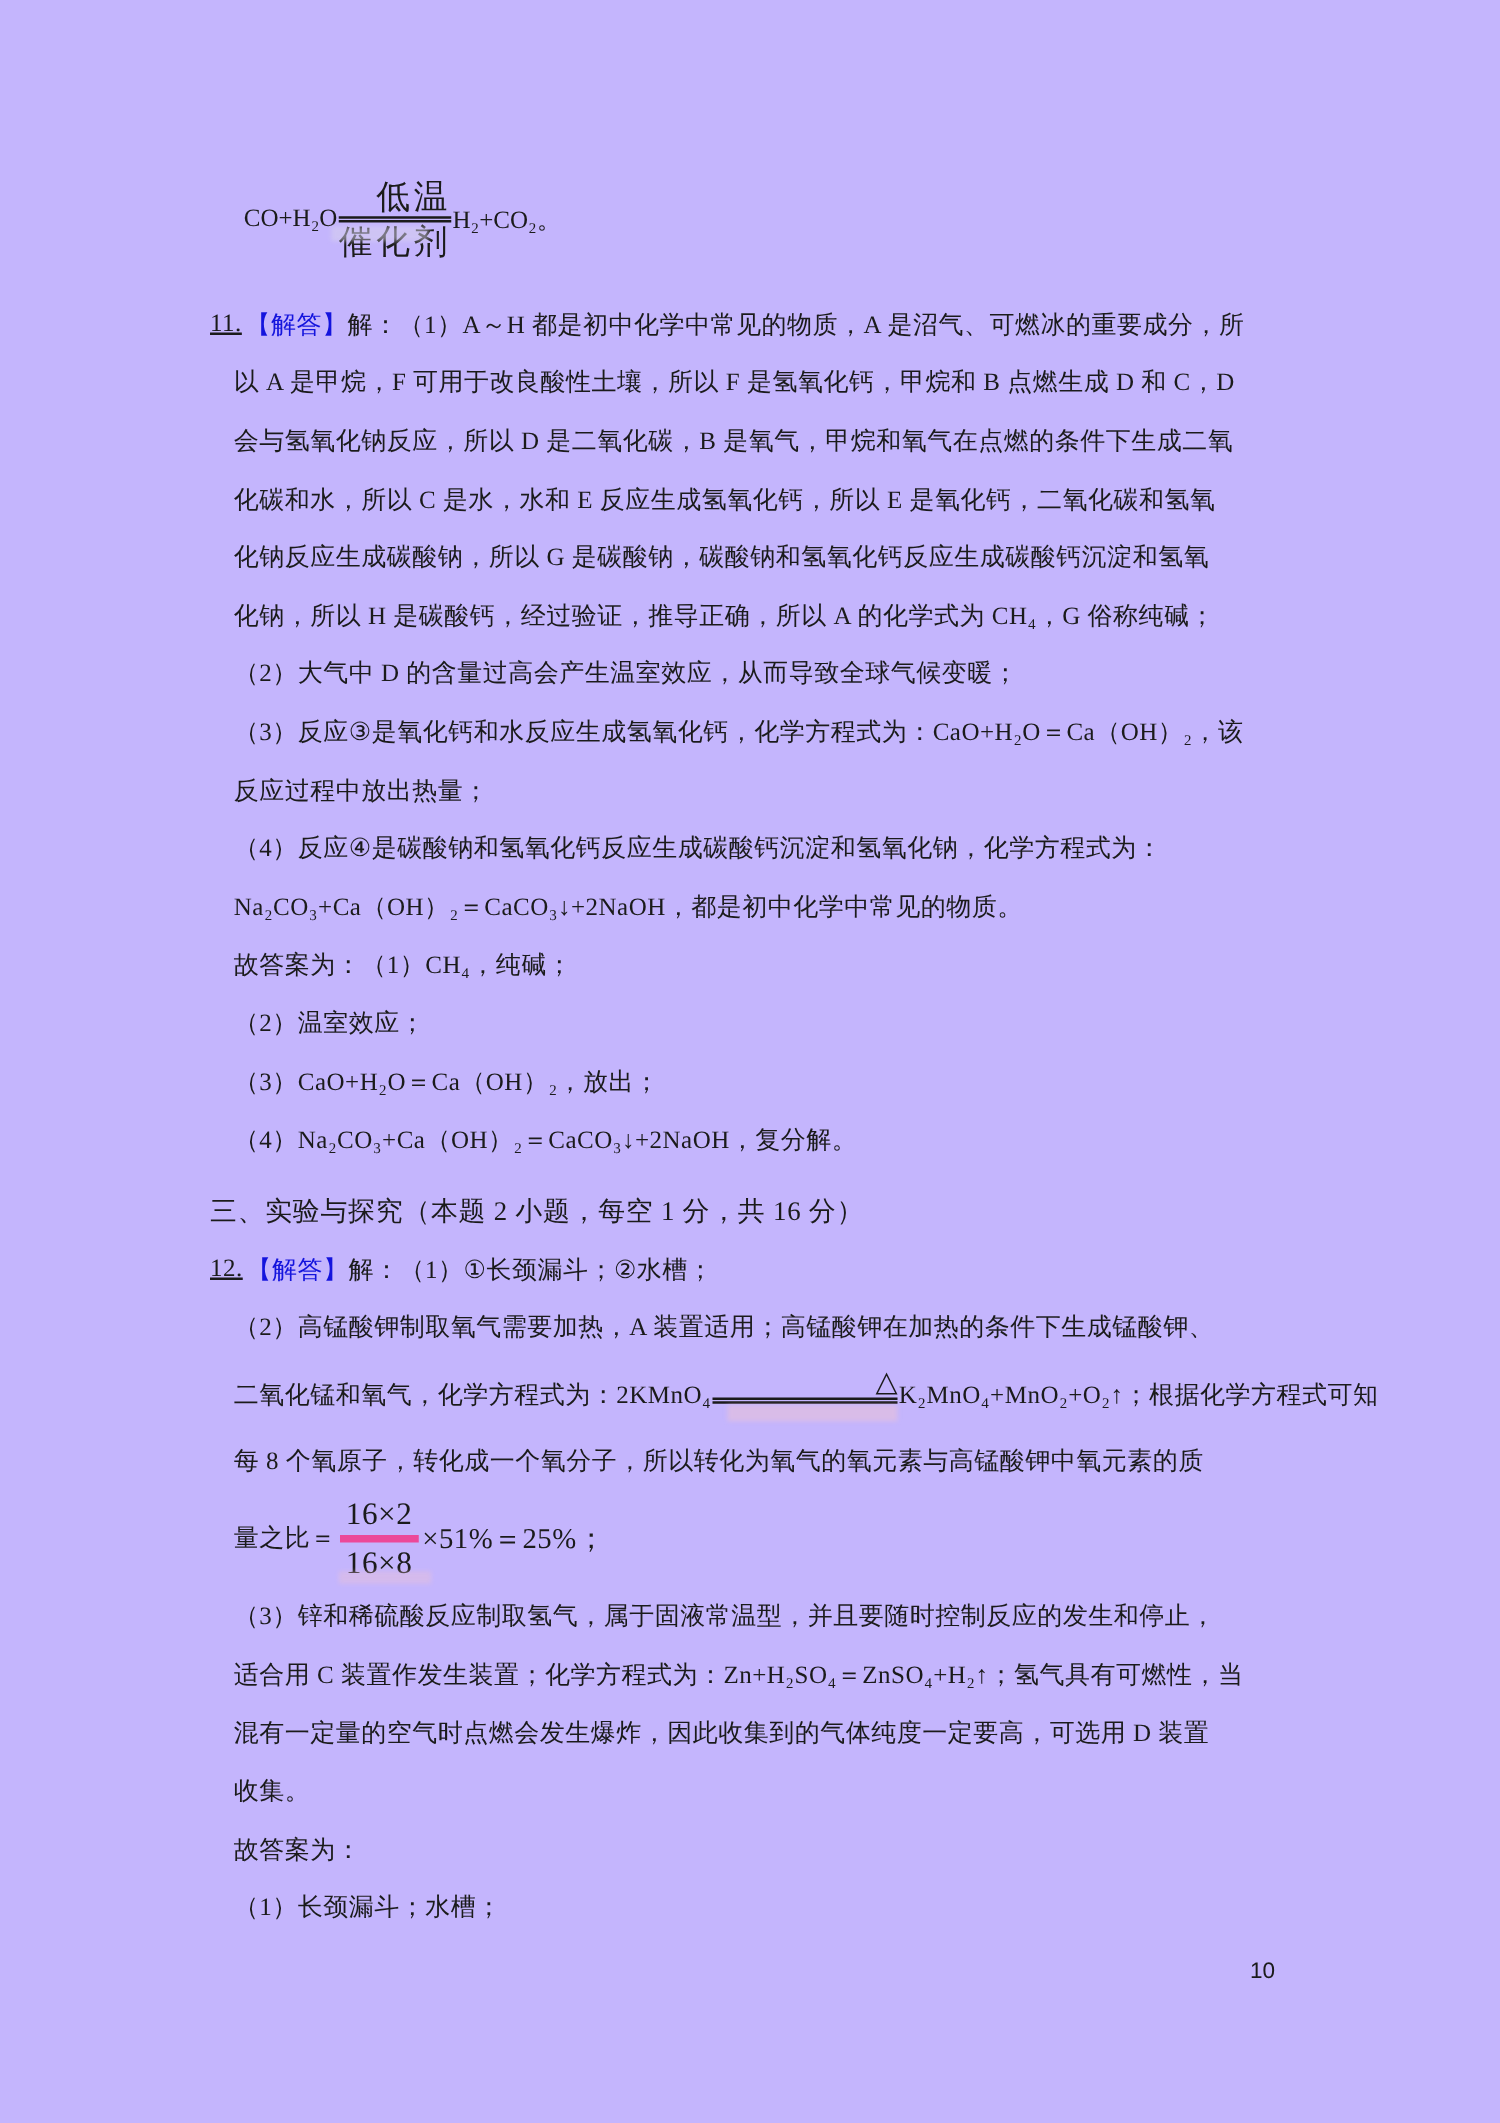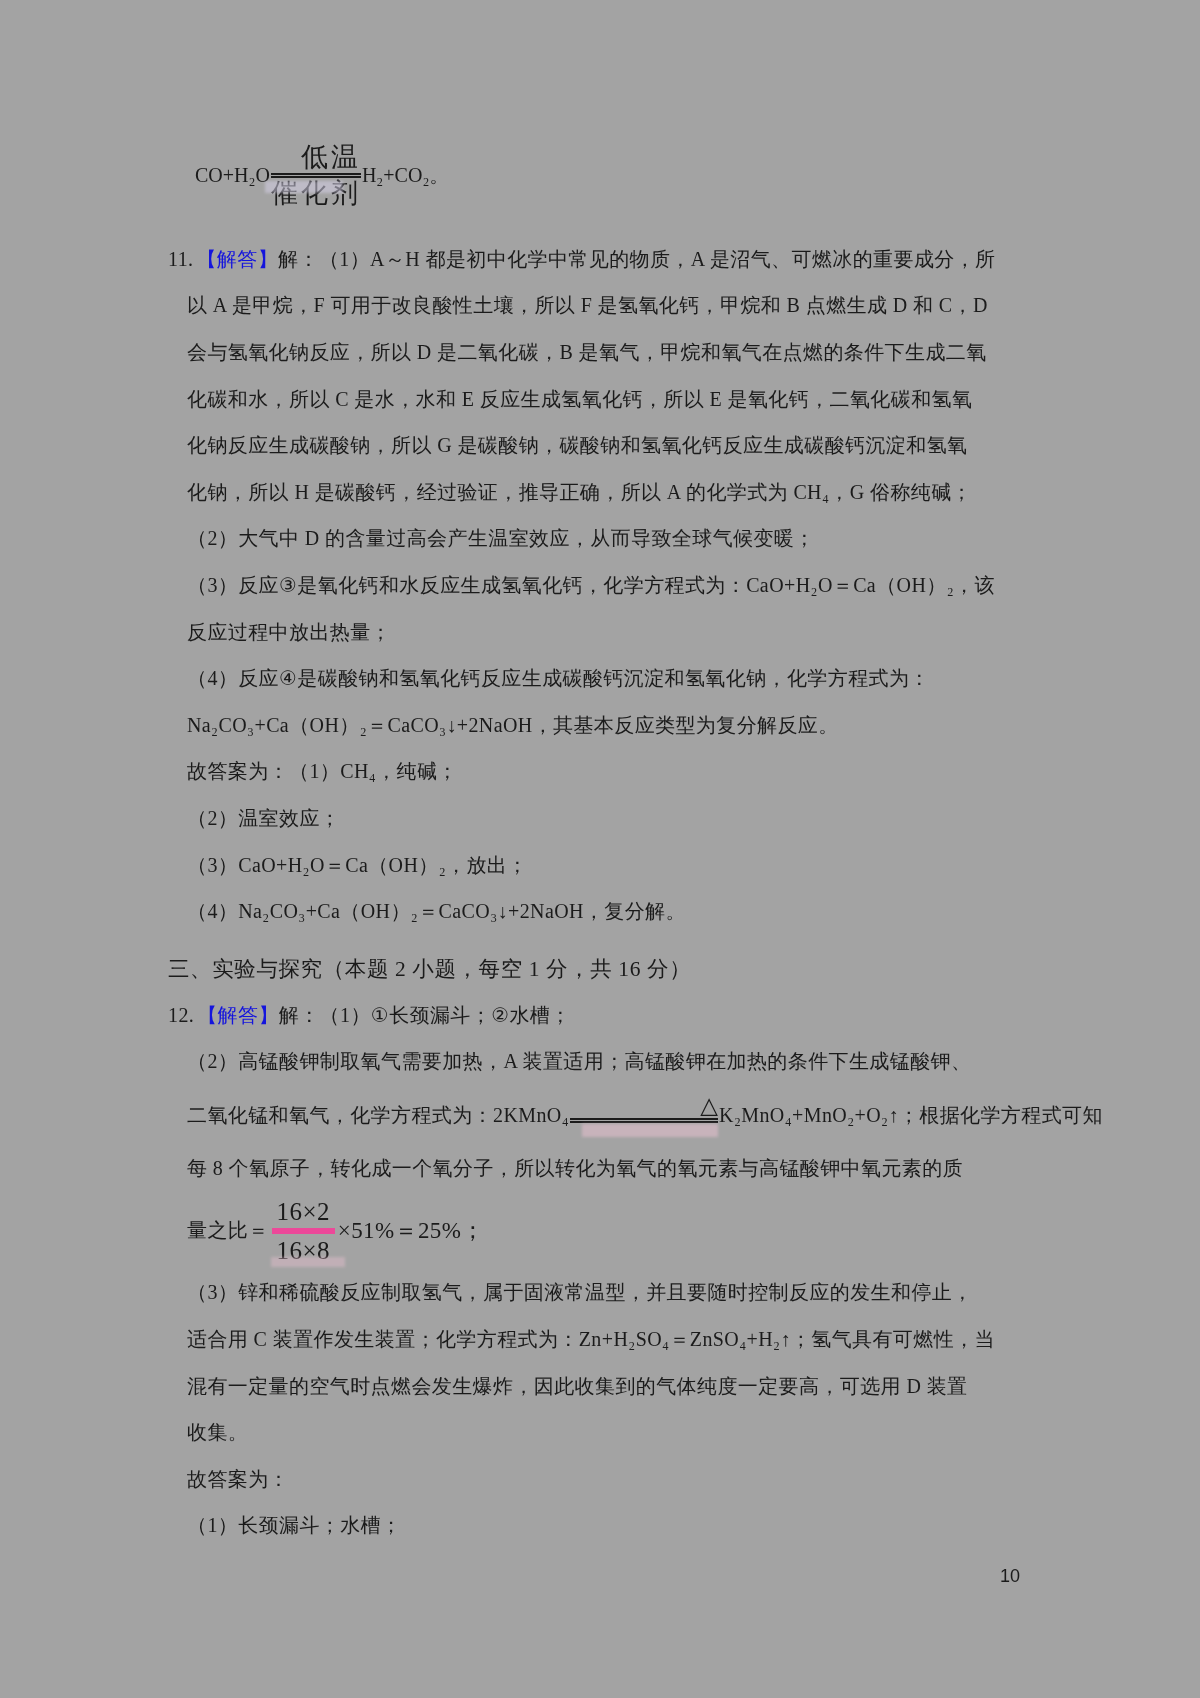--- a/index.html
+++ b/index.html
@@ -1,25 +1,25 @@
 <!DOCTYPE html>
 <html><head>
 <meta charset="utf-8">
 <style>
   html,body{margin:0;padding:0;background:#e8e8e8;}
   .page{
-    position:relative;width:1200px;height:1698px;background:#a3a3a3;
+    position:relative;width:1200px;height:1698px;background:#c4b5fd;
     font-family:"Liberation Serif","DejaVu Serif","DejaVu Sans",serif;
     color:#1b1b1b;font-size:20px;overflow:hidden;margin:0 auto;
   }
   .content{position:absolute;left:168px;top:138px;width:900px;}
   .line{height:46.6px;display:flex;align-items:center;white-space:nowrap;letter-spacing:.4px;}
   .ind{padding-left:19px;}
   .tag{color:#1414dd;}
-  .num{padding-right:3px;}
+  .num{padding-right:3px;text-decoration:underline;}
   
   .eq-top{height:74px;display:flex;align-items:center;padding-left:27px;white-space:nowrap;}
   .rxn{display:inline-flex;flex-direction:column;align-items:flex-end;margin:0 1px;position:relative;}
   .rxn .cond{font-size:27px;line-height:31px;letter-spacing:3px;font-family:"Liberation Sans","DejaVu Sans",sans-serif;}
   .rxn .bar{align-self:stretch;height:5px;border-top:2px solid #1b1b1b;border-bottom:2px solid #1b1b1b;box-sizing:border-box;}
   
   .eqline{height:60px;}
   .rxn-sm .cond{font-size:23px;line-height:25px;letter-spacing:0;}
   .rxn-sm .bar{min-width:148px;}
   .rxn-sm .wm{height:13px;width:92%;background:#eec3d4;opacity:.5;filter:blur(1.5px);margin-top:1px;}
@@ -60,21 +60,21 @@
       </div>
       <div class="line ind">以 A 是甲烷，F 可用于改良酸性土壤，所以 F 是氢氧化钙，甲烷和 B 点燃生成 D 和 C，D</div>
       <div class="line ind">会与氢氧化钠反应，所以 D 是二氧化碳，B 是氧气，甲烷和氧气在点燃的条件下生成二氧</div>
       <div class="line ind">化碳和水，所以 C 是水，水和 E 反应生成氢氧化钙，所以 E 是氧化钙，二氧化碳和氢氧</div>
       <div class="line ind">化钠反应生成碳酸钠，所以 G 是碳酸钠，碳酸钠和氢氧化钙反应生成碳酸钙沉淀和氢氧</div>
       <div class="line ind">化钠，所以 H 是碳酸钙，经过验证，推导正确，所以 A 的化学式为 CH₄，G 俗称纯碱；</div>
       <div class="line ind">（2）大气中 D 的含量过高会产生温室效应，从而导致全球气候变暖；</div>
       <div class="line ind">（3）反应③是氧化钙和水反应生成氢氧化钙，化学方程式为：CaO+H₂O＝Ca（OH）₂，该</div>
       <div class="line ind">反应过程中放出热量；</div>
       <div class="line ind">（4）反应④是碳酸钠和氢氧化钙反应生成碳酸钙沉淀和氢氧化钠，化学方程式为：</div>
-      <div class="line ind">Na₂CO₃+Ca（OH）₂＝CaCO₃↓+2NaOH，其基本反应类型为复分解反应。</div>
+      <div class="line ind">Na₂CO₃+Ca（OH）₂＝CaCO₃↓+2NaOH，都是初中化学中常见的物质。</div>
       <div class="line ind">故答案为：（1）CH₄，纯碱；</div>
       <div class="line ind">（2）温室效应；</div>
       <div class="line ind">（3）CaO+H₂O＝Ca（OH）₂，放出；</div>
       <div class="line ind">（4）Na₂CO₃+Ca（OH）₂＝CaCO₃↓+2NaOH，复分解。</div>
     </div>
 
     <div class="heading">三、实验与探究（本题 2 小题，每空 1 分，共 16 分）</div>
 
     <div>
       <div class="line">

